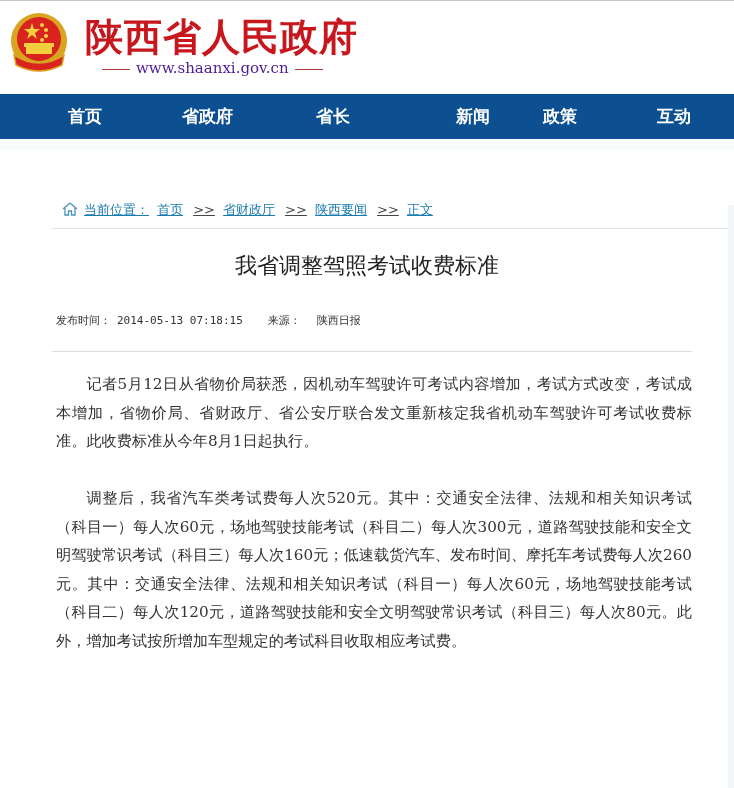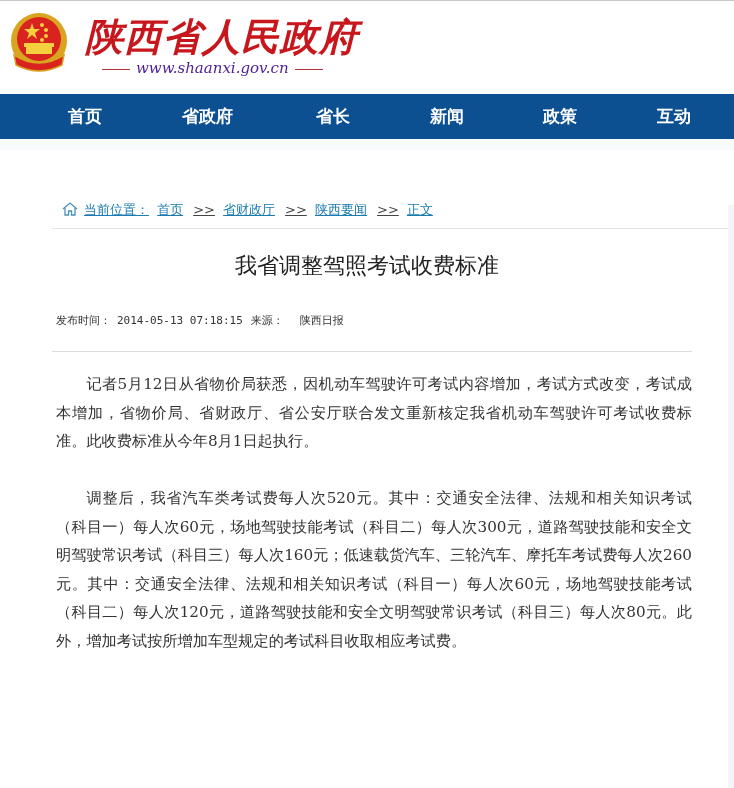--- a/index.html
+++ b/index.html
@@ -1,35 +1,35 @@
 <!DOCTYPE html>
 <html><head>
 <meta charset="utf-8">
 <style>
   html, body { margin:0; padding:0; }
   body { width:734px; height:788px; overflow:hidden; background:#ffffff; font-family:"DejaVu Sans", sans-serif; color:#333; position:relative; }
   .topline { position:absolute; left:0; top:0; width:734px; height:1px; background:#c8c8c8; }
-  .header { position:absolute; left:0; top:1px; width:734px; height:120px; background:#fff;font-style:italic; }
+  .header { position:absolute; left:0; top:1px; width:734px; height:120px; background:#fff; }
   .emblem { position:absolute; left:8px; top:10px; width:62px; height:64px; }
   .site-title { position:absolute; left:85px; top:14px; font-size:38px; font-weight:bold; color:#c8161d; letter-spacing:1px; font-family:"DejaVu Serif", serif; line-height:44px; white-space:nowrap; }
   .site-url { position:absolute; left:96px; top:58px; font-size:15px; color:#4c1d95; font-family:"DejaVu Serif", serif; white-space:nowrap; }
   .site-url .dash { display:inline-block; width:28px; height:1px; background:#b0333a; vertical-align:middle; margin:0 6px; }
   .nav { position:absolute; left:0; top:94px; width:734px; height:45px; background:#0d5092; }
   .nav-item { position:absolute; top:0; height:45px; line-height:45px; color:#fff; font-weight:bold; font-size:17px; white-space:nowrap; }
   .content-bg { position:absolute; left:0; top:139px; width:734px; height:649px; background:#f7fbfc; }
   .panel { position:absolute; left:0; top:150px; width:734px; height:638px; background:#fff; }
   .sidebar-strip { position:absolute; left:728px; top:205px; width:6px; height:583px; background:#f3f6f8; }
   .breadcrumb { position:absolute; left:62px; top:198px; height:24px; line-height:24px; font-size:13px; color:#1a7bb0; white-space:nowrap; }
   .breadcrumb .home { display:inline-block; width:16px; height:16px; vertical-align:-3px; margin-right:6px; }
   .breadcrumb span { margin-right:4px;text-decoration:underline; }
   .bc-sep { color:#444; margin:0 6px; }
   .divider1 { position:absolute; left:52px; top:228px; width:676px; height:1px; background:#e5e5e5; }
   .article-title { position:absolute; left:0; top:251px; width:734px; text-align:center; font-size:22px; color:#222; white-space:nowrap; }
   .meta { position:absolute; left:56px; top:313px; font-size:11px; color:#333; white-space:nowrap; }
-  .meta .time { font-family:"DejaVu Sans Mono", monospace; margin:0 8px 0 6px; font-size:11px; }
+  .meta .time { font-family:"DejaVu Sans Mono", monospace; margin:0 25px 0 6px; font-size:11px; }
   .meta .src { margin-left:16px; }
   .divider2 { position:absolute; left:52px; top:351px; width:640px; height:1px; background:#dcdcdc; }
   .body { position:absolute; left:56px; top:370px; width:636px; font-size:15.2px; line-height:28.5px; color:#333; font-family:"DejaVu Serif", serif; }
   .body p { margin:0 0 28.5px 0; text-indent:2em; text-align:justify; }
 </style>
 </head>
 <body>
 
 <div class="topline"></div>
 
@@ -49,21 +49,21 @@
   <div class="site-title">陕西省人民政府</div>
   <div class="site-url">
     <span class="dash"></span><span>www.shaanxi.gov.cn</span><span class="dash"></span>
   </div>
 </div>
 
 <div class="nav">
   <div class="nav-item" style="left:68px">首页</div>
   <div class="nav-item" style="left:182px">省政府</div>
   <div class="nav-item" style="left:316px">省长</div>
-  <div class="nav-item" style="left:430px">新闻</div>
+  <div class="nav-item" style="left:456px">新闻</div>
   <div class="nav-item" style="left:543px">政策</div>
   <div class="nav-item" style="left:657px">互动</div>
 </div>
 
 <div class="content-bg"></div>
 <div class="panel"></div>
 <div class="sidebar-strip"></div>
 
 <div class="breadcrumb">
   <svg class="home" viewBox="0 0 16 16">
@@ -81,14 +81,14 @@
 <div class="article-title">我省调整驾照考试收费标准</div>
 
 <div class="meta">
   <span>发布时间：</span><span class="time">2014-05-13 07:18:15</span><span>来源：</span><span class="src">陕西日报</span>
 </div>
 
 <div class="divider2"></div>
 
 <div class="body">
   <p>记者5月12日从省物价局获悉，因机动车驾驶许可考试内容增加，考试方式改变，考试成本增加，省物价局、省财政厅、省公安厅联合发文重新核定我省机动车驾驶许可考试收费标准。此收费标准从今年8月1日起执行。</p>
-  <p>调整后，我省汽车类考试费每人次520元。其中：交通安全法律、法规和相关知识考试（科目一）每人次60元，场地驾驶技能考试（科目二）每人次300元，道路驾驶技能和安全文明驾驶常识考试（科目三）每人次160元；低速载货汽车、三轮汽车、摩托车考试费每人次260元。其中：交通安全法律、法规和相关知识考试（科目一）每人次60元，场地驾驶技能考试（科目二）每人次120元，道路驾驶技能和安全文明驾驶常识考试（科目三）每人次80元。此外，增加考试按所增加车型规定的考试科目收取相应考试费。</p>
+  <p>调整后，我省汽车类考试费每人次520元。其中：交通安全法律、法规和相关知识考试（科目一）每人次60元，场地驾驶技能考试（科目二）每人次300元，道路驾驶技能和安全文明驾驶常识考试（科目三）每人次160元；低速载货汽车、发布时间、摩托车考试费每人次260元。其中：交通安全法律、法规和相关知识考试（科目一）每人次60元，场地驾驶技能考试（科目二）每人次120元，道路驾驶技能和安全文明驾驶常识考试（科目三）每人次80元。此外，增加考试按所增加车型规定的考试科目收取相应考试费。</p>
 </div>
 
 </body></html>

